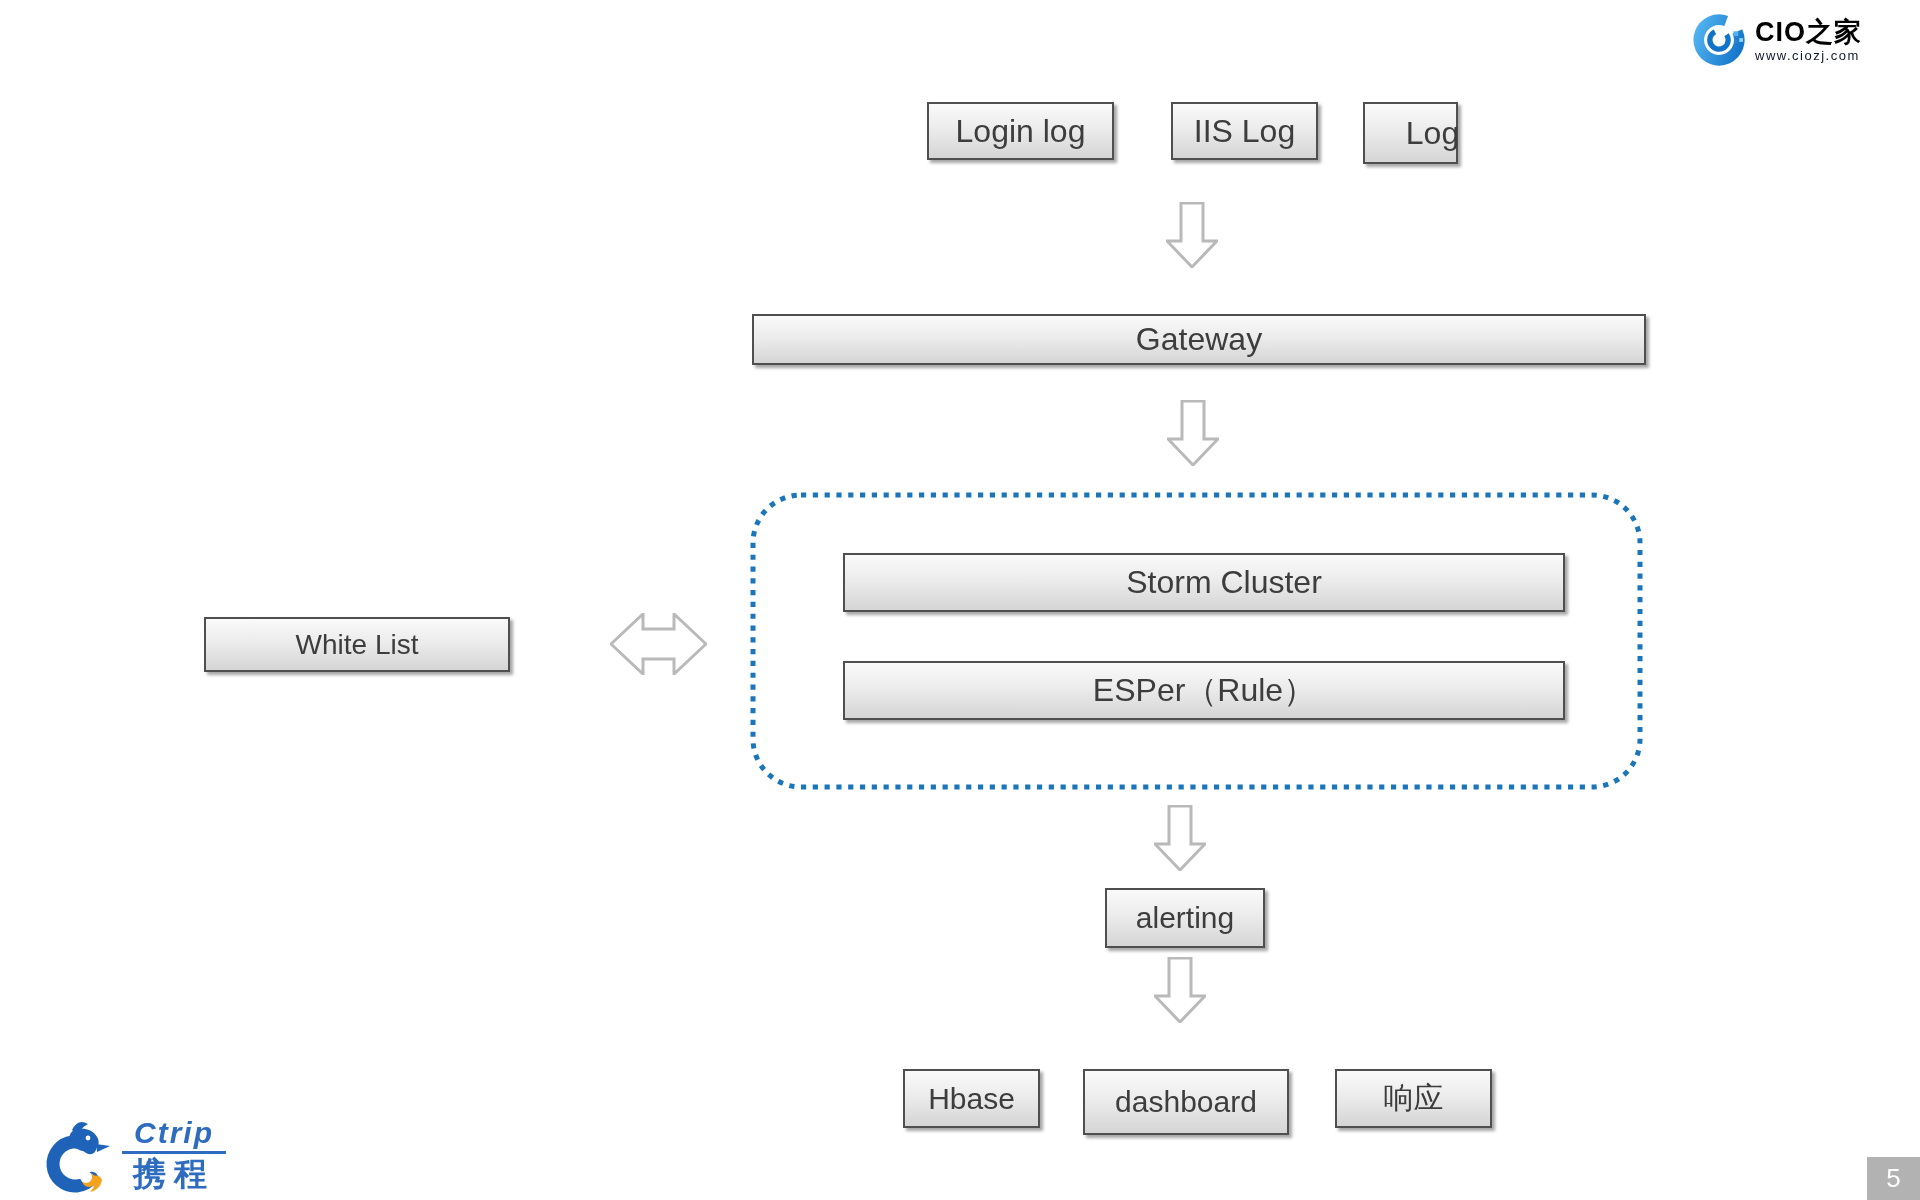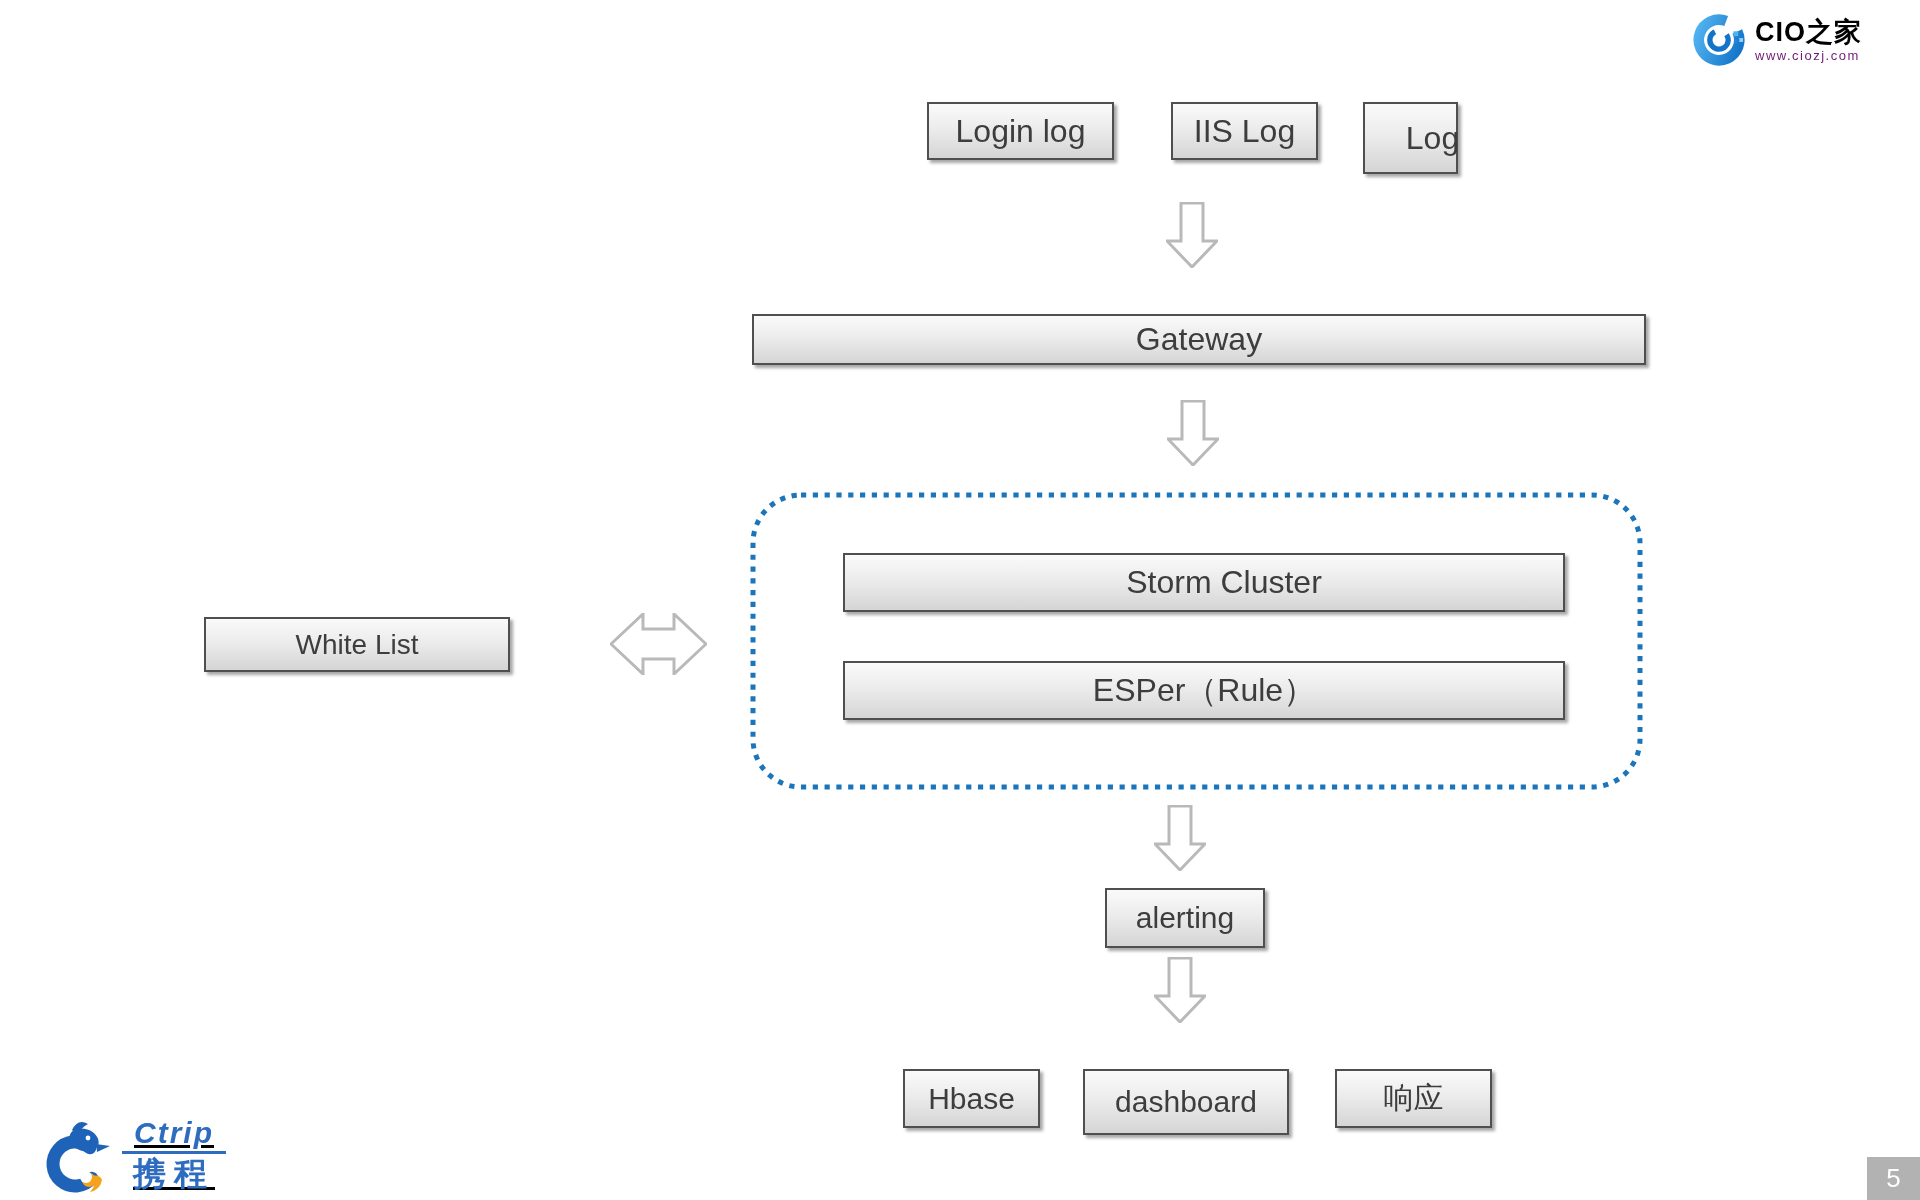--- a/index.html
+++ b/index.html
@@ -22,41 +22,41 @@
   }
   .fs32{font-size:32px;}
   .fs30{font-size:30px;}
   .fs28{font-size:28px;}
   .arrow{position:absolute;}
   .dotted-box{position:absolute;}
   
   .cio{position:absolute;left:1692px;top:13px;display:flex;align-items:center;}
   .cio-text{margin-left:9px;display:flex;flex-direction:column;}
   .cio-name{font-size:27px;font-weight:bold;color:#000000;letter-spacing:1px;line-height:28px;}
-  .cio-site{font-size:13px;color:#701a75;letter-spacing:1.5px;margin-top:2px;}
+  .cio-site{font-size:13px;color:#0f172a;letter-spacing:1.5px;margin-top:2px;}
   
-  .ctrip{position:absolute;left:42px;top:1118px;display:flex;align-items:flex-start;text-decoration:underline;}
+  .ctrip{position:absolute;left:42px;top:1118px;display:flex;align-items:flex-start;}
   .ctrip-text{margin-left:8px;display:flex;flex-direction:column;align-items:center;}
   .ctrip-en{font-size:30px;font-weight:bold;font-style:italic;color:#2e6cc0;line-height:30px;letter-spacing:2px;}
   .ctrip-divider{width:104px;height:3px;background:#2e6cc0;margin:3px 0 2px 0;}
   .ctrip-cn{font-size:33px;font-weight:bold;color:#2e6cc0;letter-spacing:8px;line-height:36px;}
   .page-num{
     position:absolute;left:1867px;top:1157px;width:53px;height:43px;
     background:#b2b2b2;color:#ffffff;font-size:26px;
     display:flex;align-items:center;justify-content:center;
   }
 </style>
 </head>
 <body>
 
 <div class="slide">
 
   <div class="node fs32" style="left:927px;top:102px;width:187px;height:58px;">Login log</div>
   <div class="node fs32" style="left:1171px;top:102px;width:147px;height:58px;">IIS Log</div>
-  <div class="node fs32" style="left:1363px;top:102px;width:95px;height:72px;padding-left:44px;">Log</div>
+  <div class="node fs32" style="left:1363px;top:102px;width:95px;height:62px;padding-left:44px;">Log</div>
 
   <svg class="arrow" style="left:1166px;top:202px;" width="52" height="66" viewBox="0 0 52 66">
     <polygon points="15,1 37,1 37,39 51,39 26,65 1,39 15,39" fill="#ffffff" stroke="#b9b9b9" stroke-width="3"></polygon>
   </svg>
 
   <div class="node fs32" style="left:752px;top:314px;width:894px;height:51px;">Gateway</div>
 
   <svg class="arrow" style="left:1167px;top:400px;" width="52" height="66" viewBox="0 0 52 66">
     <polygon points="15,1 37,1 37,39 51,39 26,65 1,39 15,39" fill="#ffffff" stroke="#b9b9b9" stroke-width="3"></polygon>
   </svg>

